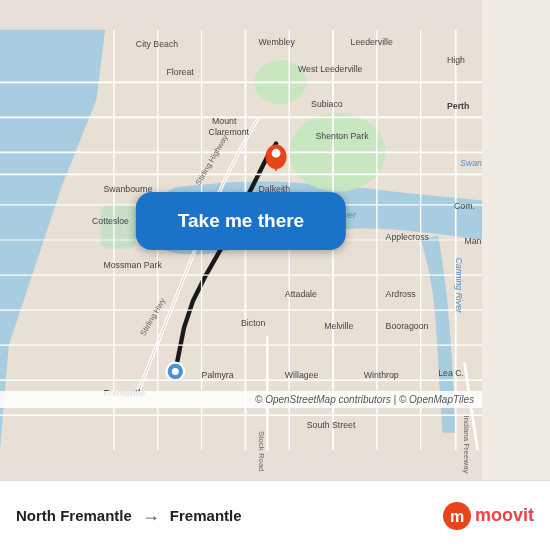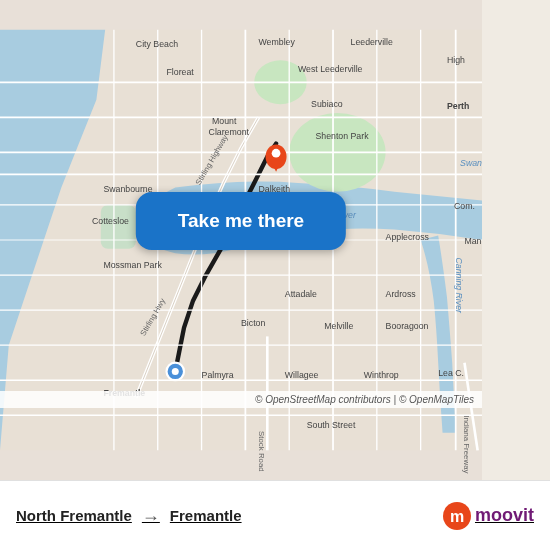--- a/index.html
+++ b/index.html
@@ -46,21 +46,20 @@
 
     #bottom-bar {
       width: 550px;
       height: 70px;
       background: white;
       display: flex;
       align-items: center;
       justify-content: space-between;
       padding: 0 16px;
       border-top: 1px solid #e0e0e0;
-      text-decoration: underline;
     }
 
     .route-info {
       display: flex;
       align-items: center;
       gap: 10px;
       flex: 1;
     }
 
     .route-from, .route-to {
@@ -76,21 +75,21 @@
 
     .moovit-logo {
       display: flex;
       align-items: center;
       gap: 4px;
     }
 
     .moovit-text {
       font-size: 18px;
       font-weight: bold;
-      color: #701a75;
+      color: #ef4444;
     }
 
     .attribution {
       position: absolute;
       bottom: 72px;
       left: 0;
       width: 100%;
       background: rgba(255,255,255,0.85);
       font-size: 10px;
       color: #555;

